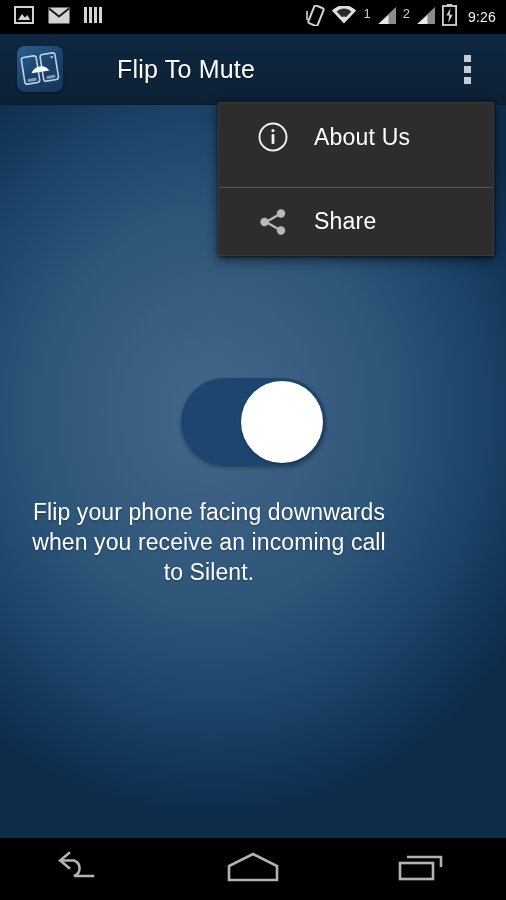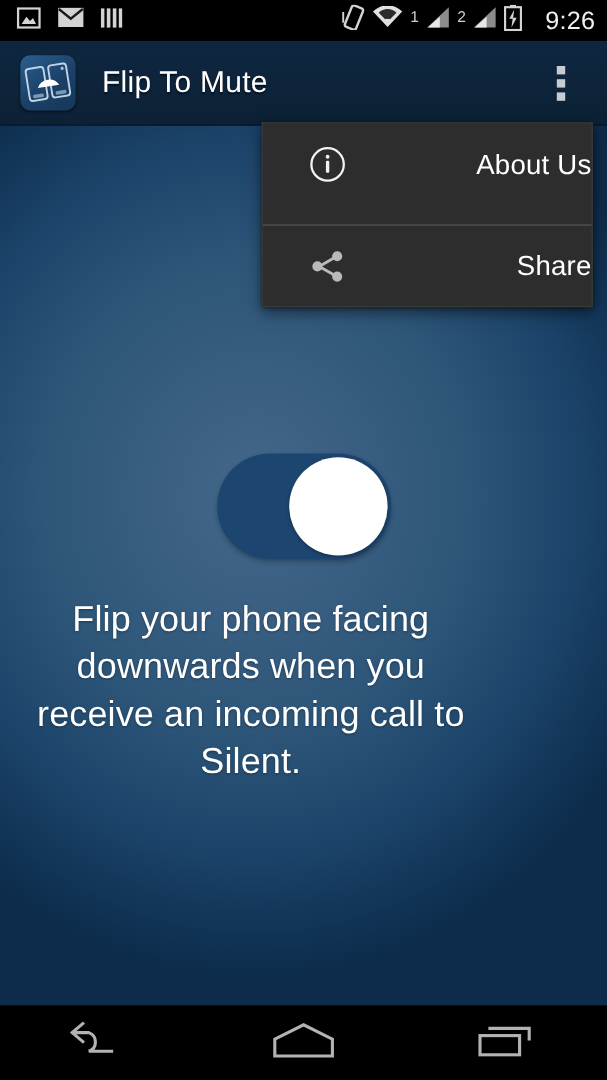--- a/index.html
+++ b/index.html
@@ -40,23 +40,23 @@
   #status-right {
     display: flex;
     align-items: center;
     gap: 6px;
     margin-left: auto;
     padding-right: 10px;
   }
   .sb-icon { display: block; }
   #status-time {
     color: #f2f2f2;
-    font-size: 21px;
+    font-size: 14px;
     letter-spacing: 0.2px;
-    margin-left: 13px;
+    margin-left: 5px;
     line-height: 1;
   }
   .sim-num {
     color: #cfcfcf;
     font-size: 13px;
     line-height: 1;
     position: relative;
     top: -4px;
     margin-right: -2px;
   }
@@ -64,20 +64,21 @@
   
   #action-bar {
     position: absolute;
     left: 0; top: 34px;
     width: 506px; height: 71px;
     background: linear-gradient(to bottom, #0e2740 0%, #0c2135 100%);
     display: flex;
     align-items: center;
     z-index: 30;
     border-bottom: 1px solid #0a1c2e;
+    gap: 32px;
   }
   #app-icon {
     width: 46px; height: 46px;
     margin-left: 17px;
     border-radius: 8px;
     background: linear-gradient(145deg, #2a5f8f 0%, #1b4068 55%, #16375a 100%);
     position: relative;
     flex: 0 0 auto;
     box-shadow: 0 1px 2px rgba(0,0,0,0.5);
     overflow: hidden;
@@ -151,21 +152,21 @@
   }
 
   #hint-text {
     position: absolute;
     left: 0;
     top: 392px;
     width: 418px;
     padding: 0 30px;
     text-align: center;
     color: #ffffff;
-    font-size: 30px;
+    font-size: 23px;
     line-height: 1.31;
     letter-spacing: 0.1px;
     text-shadow: 0 1px 2px rgba(0,0,0,0.35);
   }
 
   
   #overflow-menu {
     position: absolute;
     left: 218px;
     top: 102px;
@@ -174,21 +175,20 @@
     border: 1px solid #3a3a3a;
     box-shadow: 0 4px 12px rgba(0,0,0,0.55), 0 1px 3px rgba(0,0,0,0.6);
     z-index: 35;
   }
   .menu-item {
     display: flex;
     align-items: center;
     height: 68px;
     padding-left: 37px;
     cursor: pointer;
-    justify-content: space-between;
   }
   .menu-item + .menu-item { border-top: 1px solid #565656; margin-top: 16px; }
   .menu-icon {
     width: 34px; height: 34px;
     flex: 0 0 auto;
     display: flex;
     align-items: center;
     justify-content: center;
   }
   .menu-label {

